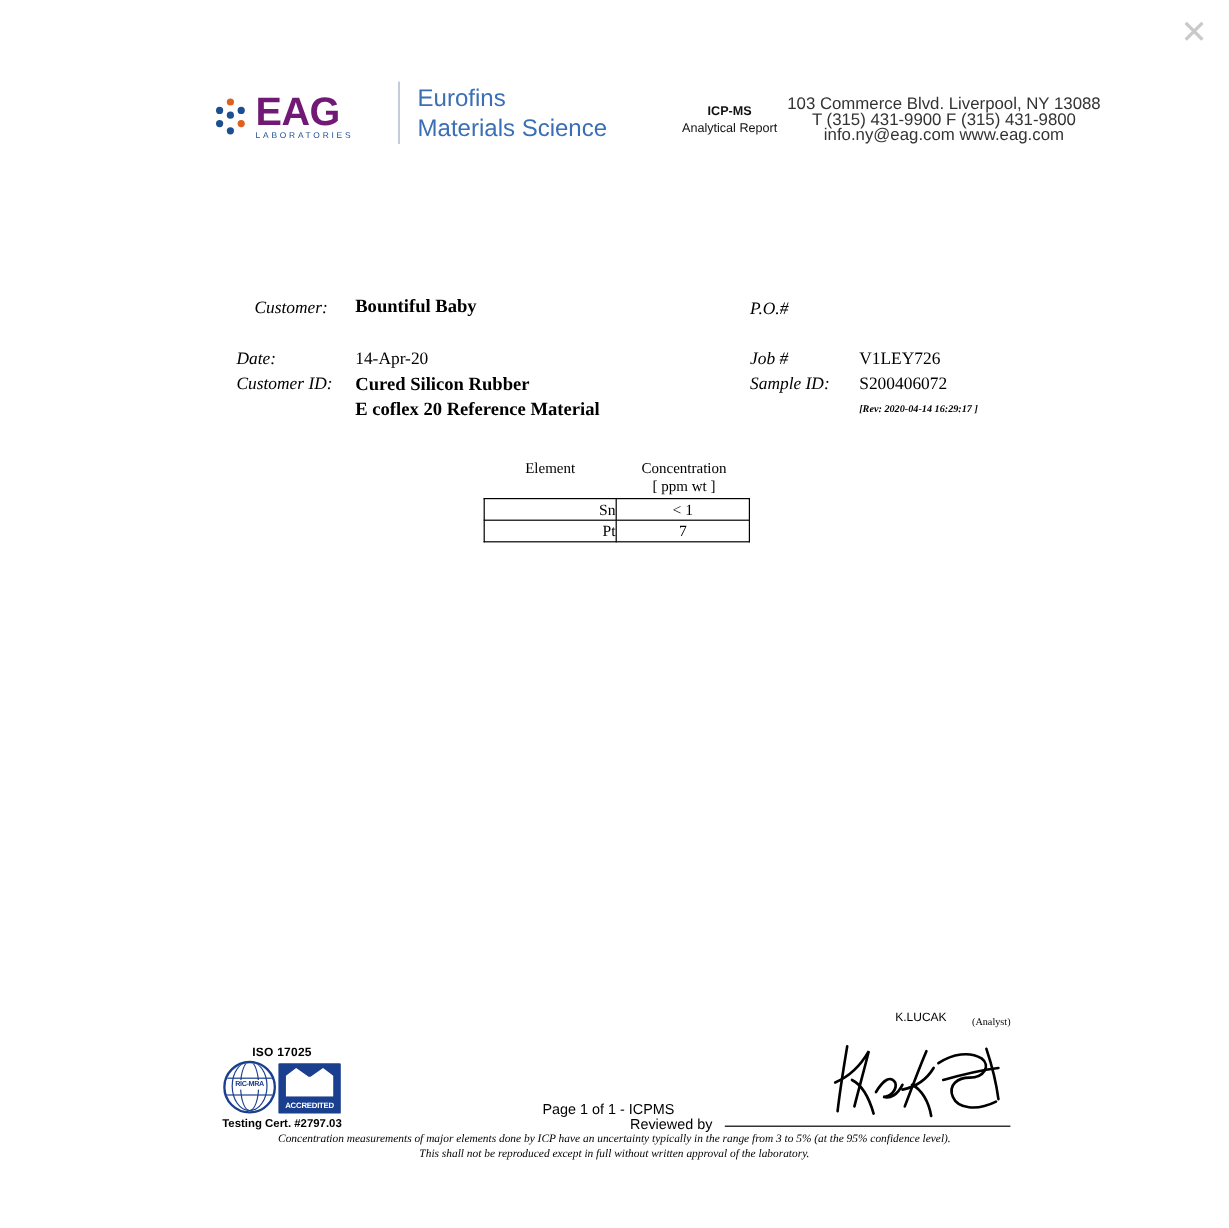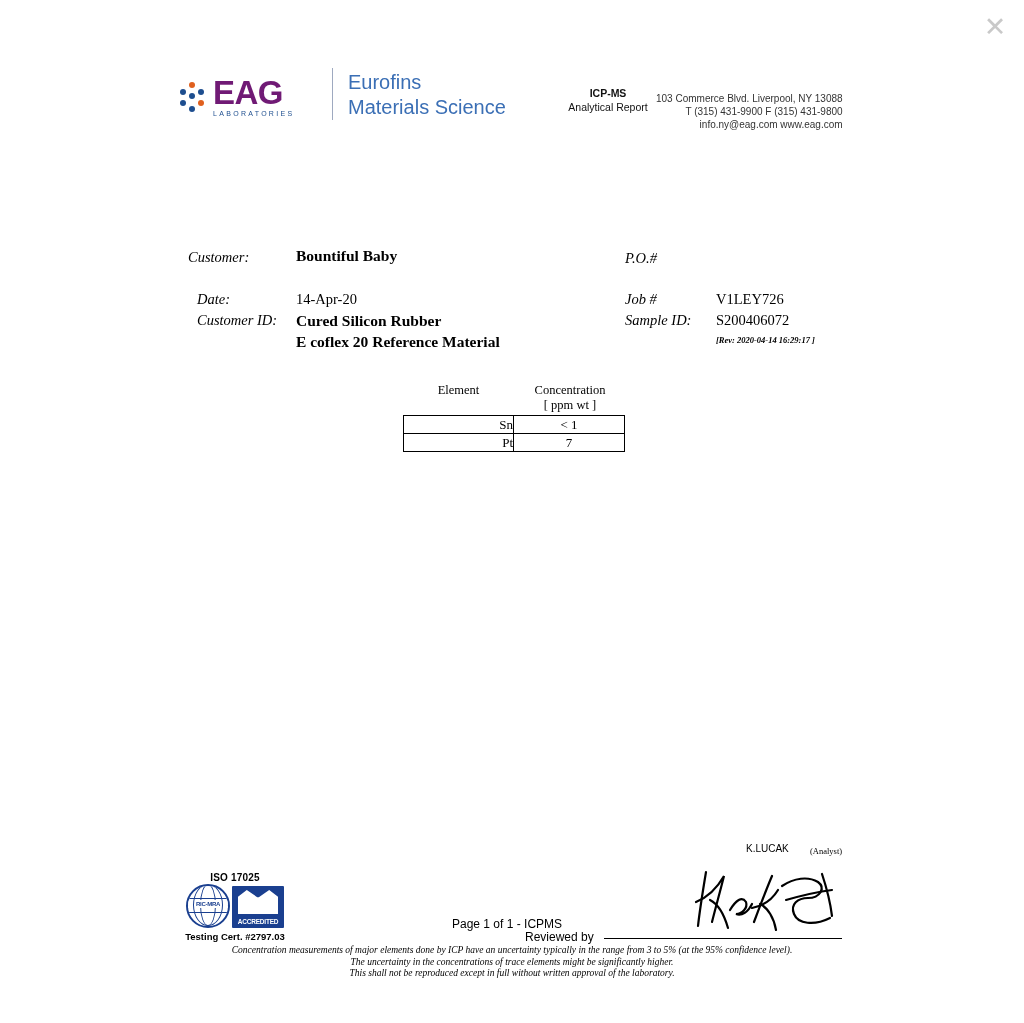--- a/index.html
+++ b/index.html
@@ -119,46 +119,45 @@
     font-size: 10.5px;
     line-height: 14px;
     color: #111;
   }
   .report-type .bold { font-weight: bold; }
 
   .addr {
     position: absolute;
     left: 478px;
     top: 12px;
-    font-size: 10px;
+    font-size: 14px;
     line-height: 13px;
     color: #333;
-    text-align: right;
+    text-align: center;
     white-space: nowrap;
-    margin-top: 12px;
   }
 
   
   .meta { position: absolute; font-size: 13.5px; color: #000; }
   .lbl-italic {
     font-family: "Liberation Serif", serif;
     font-style: italic;
     font-size: 14.5px;
   }
   .val-bold {
     font-family: "Liberation Serif", serif;
     font-weight: bold;
     font-size: 15.5px;
   }
   .val-plain {
     font-family: "Liberation Serif", serif;
     font-size: 14.5px;
   }
 
-  #m-customer-lbl { left: 188px; top: 249px; }
+  #m-customer-lbl { left: 212px; top: 249px; }
   #m-customer-val { left: 296px; top: 247px; }
   #m-po-lbl       { left: 625px; top: 250px; }
   #m-po-val       { left: 716px; top: 249px; }
 
   #m-date-lbl     { left: 197px; top: 291px; }
   #m-date-val     { left: 296px; top: 291px; }
   #m-job-lbl      { left: 625px; top: 291px; }
   #m-job-val      { left: 716px; top: 291px; }
 
   #m-cid-lbl      { left: 197px; top: 312px; }
@@ -475,17 +474,16 @@
       <path d="M62 52 C72 50, 82 44, 88 34"></path>
       <path d="M70 48 C78 52, 84 62, 86 74"></path>
       <path d="M92 30 C104 22, 118 20, 128 26 C136 32, 130 42, 118 42 C108 42, 100 48, 104 58 C108 68, 124 70, 140 62"></path>
       <path d="M96 44 C110 40, 126 36, 142 34"></path>
       <path d="M132 18 C136 30, 140 44, 142 60"></path>
     </g>
   </svg>
 
   <div class="disclaimer">
     <div>Concentration measurements of major elements done by ICP have an uncertainty typically in the range from 3 to 5% (at the 95% confidence level).</div>
-    <div>The uncertainty in the concentrations of trace elements might be significantly higher.</div>
     <div>This shall not be reproduced except in full without written approval of the laboratory.</div>
   </div>
 
 </div>
 
 </body></html>

